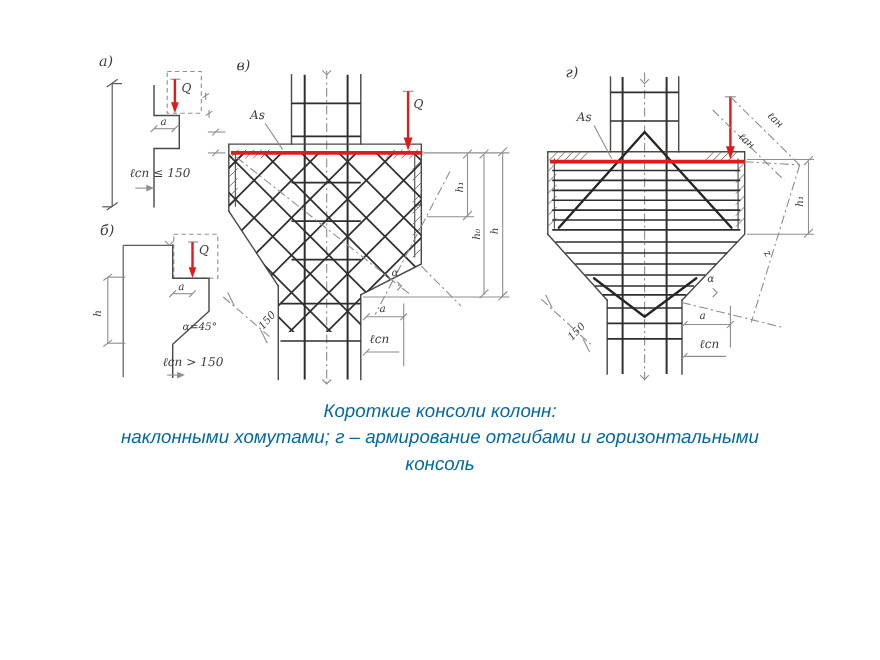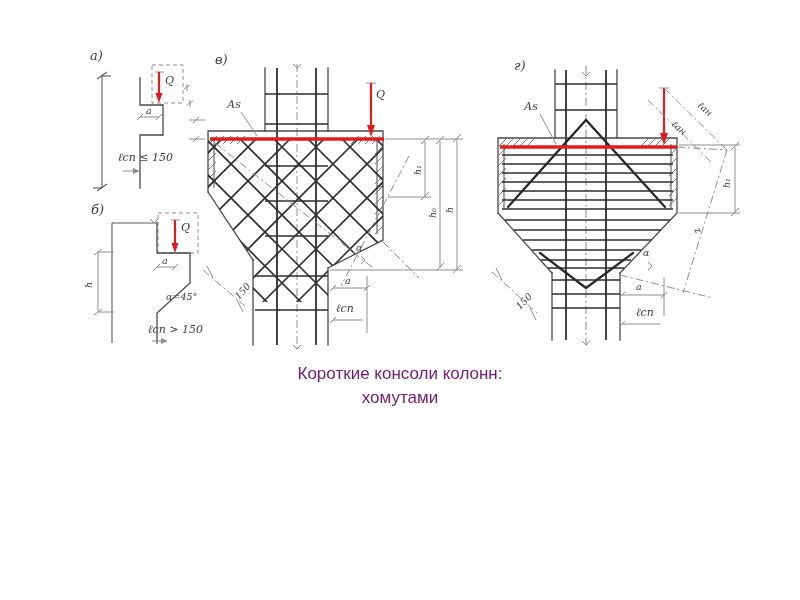--- a/index.html
+++ b/index.html
@@ -17,21 +17,21 @@
   .hatch{stroke:#6f6f6f;stroke-width:0.9;fill:none;}
   .dash{stroke-dasharray:4 3;}
   .dashdot{stroke-dasharray:8 3 2 3;}
   .redl{stroke:#df1c1c;stroke-width:3.4;fill:none;}
   .redsh{stroke:#df1c1c;stroke-width:2.2;fill:none;}
   .redf{fill:#df1c1c;stroke:none;}
   text.lbl{font:italic 11px "DejaVu Serif",serif;fill:#3c3c3c;}
   text.big{font:italic 13px "DejaVu Serif",serif;fill:#3c3c3c;}
   text.sm{font:italic 9.5px "DejaVu Serif",serif;fill:#3c3c3c;}
   .caption{position:absolute;left:40px;top:362px;width:720px;text-align:center;
-           font-size:17px;line-height:24px;color:#701a75;}
+           font-size:17px;line-height:24px;color:#0369a1;font-style:italic;}
 </style>
 </head>
 <body>
 
 <div class="slide">
 
   <svg style="left:78px;top:42px" width="125" height="155">
     <text class="big" x="12" y="18">а)</text>
     <g>
       <line class="ink2" x1="24" y1="34" x2="24" y2="146"></line>
@@ -348,16 +348,17 @@
       <line class="thin dashdot" x1="14" y1="224" x2="60" y2="266"></line>
       <line class="thin" x1="18" y1="220" x2="24" y2="232"></line>
       <line class="thin" x1="52" y1="260" x2="58" y2="272"></line>
     </g>
     <text class="sm" transform="translate(42,262) rotate(-46)">150</text>
     <polyline class="thin" points="104,293 108,297 112,293"></polyline>
   </svg>
 
   <div class="caption">
     <div>Короткие консоли колонн:</div>
-    <div>хомутами</div>
+    <div>наклонными хомутами; г – армирование отгибами и горизонтальными</div>
+    <div>консоль</div>
   </div>
 
 </div>
 
 </body></html>

